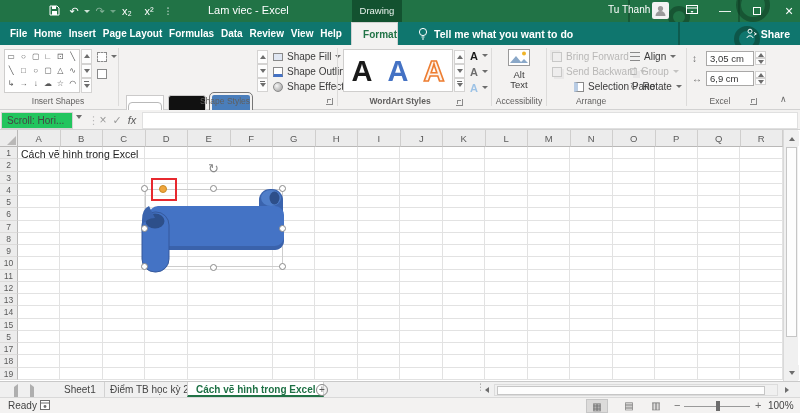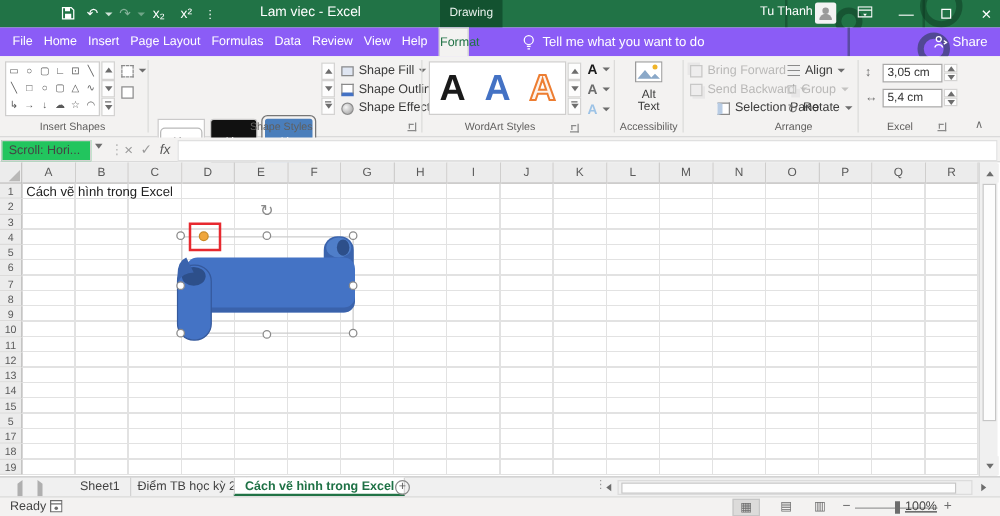--- a/index.html
+++ b/index.html
@@ -21,26 +21,26 @@
   .title-text { font-size:11px; color:#fff; }
   .winbtn { position:absolute; top:0; width:26px; height:22px; line-height:22px;
     text-align:center; color:#fff; font-size:12px; }
   .restore-box { width:8px; height:8px; border:1px solid #fff; display:inline-block; }
   .avatar-box { position:absolute; top:2px; width:17px; height:17px; background:#f3f3f3;
     border-radius:2px; display:flex; align-items:center; justify-content:center; }
   .ctx-header { position:absolute; left:352px; top:0; width:50px; height:22px;
     background:#135230; color:#e8f2ec; font-size:9.5px; text-align:center; line-height:22px; }
 
   
-  .tabrow { left:0; top:22px; width:800px; height:23px; background:#8b5cf6; }
+  .tabrow { left:0; top:22px; width:800px; height:23px; background:#0f766e;font-weight:bold; }
   .rtabs { position:absolute; left:8px; top:0; width:336px; height:23px; display:flex;
     justify-content:space-between; align-items:center; }
   .rtab { color:#fff; font-size:10px; line-height:23px; padding:0 2px; white-space:nowrap; }
-  .rtab-active { position:absolute; left:351px; top:0; width:24px; height:23px; background:#f3f2f1;
-    color:#217346; font-size:10px; text-align:left; line-height:23px;
+  .rtab-active { position:absolute; left:351px; top:0; width:47px; height:23px; background:#f3f2f1;
+    color:#217346; font-size:10px; text-align:right; line-height:23px;
     border:1px solid #d2d2d2; border-bottom:none; }
   .tellme { position:absolute; left:418px; top:0; height:23px; display:flex; align-items:center;
     gap:6px; color:#fff; font-size:10.5px; }
   .share { position:absolute; right:10px; top:0; height:23px; display:flex; align-items:center;
     gap:4px; color:#fff; font-size:10.5px; }
 
   
   .ribbon { left:0; top:45px; width:800px; height:65px; background:#f3f2f1;
     border-bottom:1px solid #d2d2d2; }
   .rdiv { position:absolute; top:3px; width:1px; height:58px; background:#dcdbda; }
@@ -351,21 +351,21 @@
         <span class="caret"></span>
     </div>
     <div class="rbtn-row" style="left:470px; top:20px; font-weight:bold; font-size:11px; color:#6d6d6d;">
       <span>A</span>
         <span class="caret"></span>
     </div>
     <div class="rbtn-row" style="left:470px; top:36px; font-weight:bold; font-size:11px; color:#9dc3e6;">
       <span>A</span>
         <span class="caret"></span>
     </div>
-    <div class="glabel" style="left:355px; width:90px;">WordArt Styles</div>
+    <div class="glabel" style="left:355px; width:90px;font-weight:bold;">WordArt Styles</div>
     <div class="launcher" style="left:456px; top:54px;"></div>
     <div class="rdiv" style="left:491px;"></div>
 
     <div class="abs" style="left:497px; top:4px; width:44px; height:48px; text-align:center;">
       <svg width="22" height="17" viewBox="0 0 22 17">
         <rect x="0.5" y="0.5" width="21" height="16" fill="#fff" stroke="#9a9a9a"></rect>
         <circle cx="16" cy="4.5" r="2" fill="#f0b428"></circle>
         <path d="M2 14 l6 -7 5 6 3 -3 4 4 z" fill="#8aa8c8"></path>
       </svg>
       <div style="font-size:9.5px; color:#3b3b3b; line-height:10px;">
@@ -398,39 +398,39 @@
     <div class="rbtn-row disabled" style="left:630px; top:20px;">
       <span class="mini-ic" style="box-shadow:3px 3px 0 #d9d9d9; width:7px; height:7px;"></span>
       <span>Group</span>
         <span class="caret"></span>
     </div>
     <div class="rbtn-row" style="left:630px; top:35px;">
       <span class="icglyph">↻</span>
       <span>Rotate</span>
         <span class="caret"></span>
     </div>
-    <div class="glabel" style="left:580px; width:70px;text-align:right;">Arrange</div>
+    <div class="glabel" style="left:556px; width:70px;">Arrange</div>
     <div class="rdiv" style="left:686px;"></div>
 
     <div class="rbtn-row" style="left:692px; top:7px;">
       <span class="icglyph">↕</span>
     </div>
     <div class="sizebox" style="left:706px; top:6px; width:48px;">3,05 cm</div>
     <div class="spin" style="left:755px; top:6px;">
       <span class="sbtn">
           <span class="tri-up"></span>
         </span>
       <span class="sbtn">
           <span class="tri-down"></span>
         </span>
     </div>
     <div class="rbtn-row" style="left:692px; top:27px;">
       <span class="icglyph">↔</span>
     </div>
-    <div class="sizebox" style="left:706px; top:26px; width:48px;">5,4 cm</div>
+    <div class="sizebox" style="left:706px; top:26px; width:48px;">6,9 cm</div>
     <div class="spin" style="left:755px; top:26px;">
       <span class="sbtn">
           <span class="tri-up"></span>
         </span>
       <span class="sbtn">
           <span class="tri-down"></span>
         </span>
     </div>
     <div class="glabel" style="left:695px; width:50px;">Excel</div>
     <div class="launcher" style="left:750px;"></div>
@@ -558,16 +558,16 @@
           <circle cx="5" cy="6.5" r="1.4" fill="#6d6d6d"></circle>
         </svg>
     </span>
     <span class="viewbtn pressed" style="left:586px;">▦</span>
     <span class="viewbtn" style="left:618px;">▤</span>
     <span class="viewbtn" style="left:645px;">▥</span>
     <span class="zoomsign" style="left:674px;">−</span>
     <span class="zoomtrack"></span>
     <span class="zoomthumb"></span>
     <span class="zoomsign" style="left:755px;">+</span>
-    <span class="abs" style="left:724px; top:2px;text-decoration:underline;">100%</span>
+    <span class="abs" style="left:768px; top:2px;">100%</span>
   </div>
 
 </div>
 
 </body></html>

